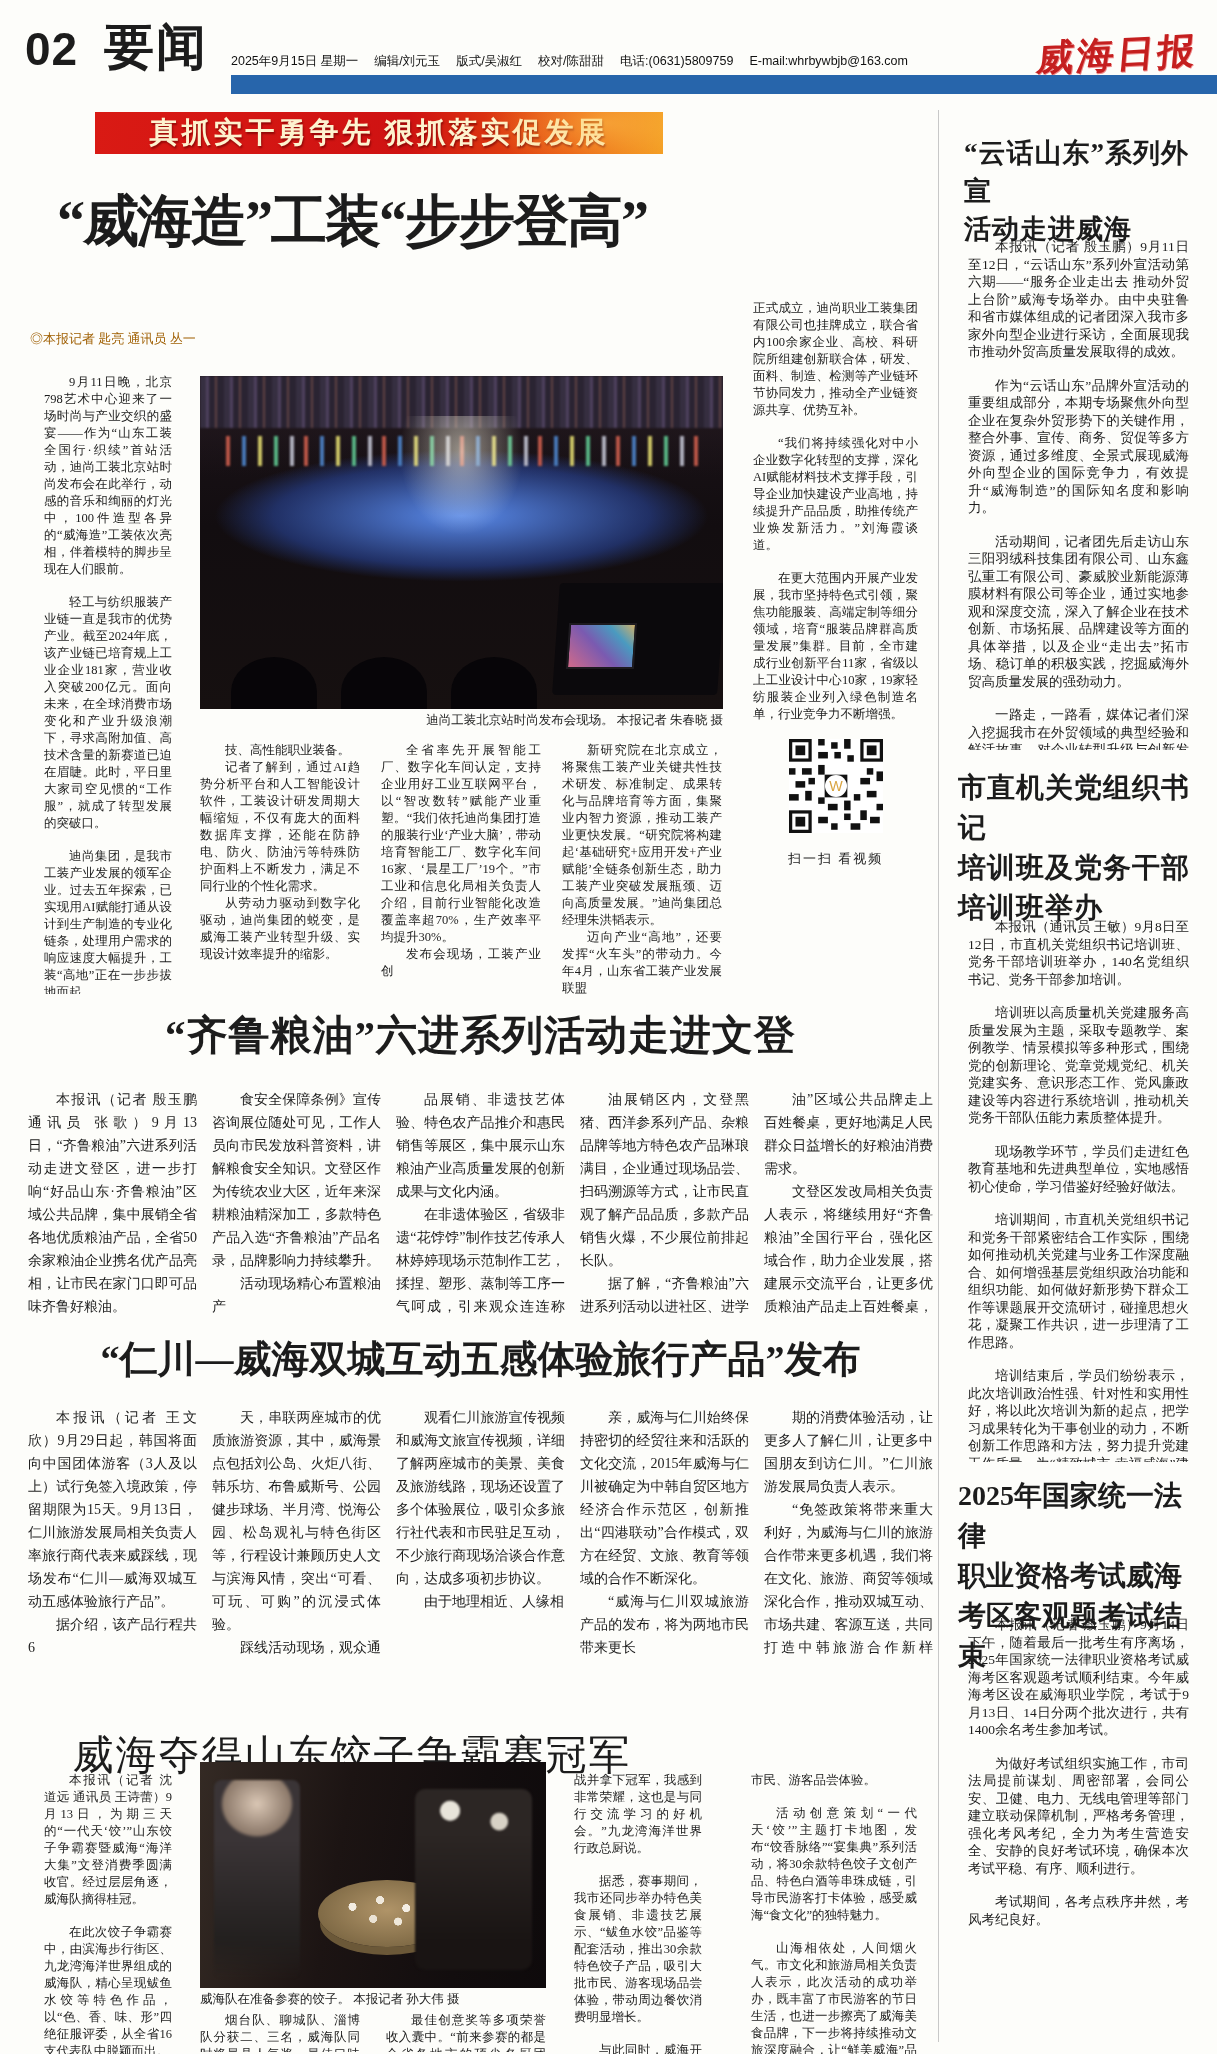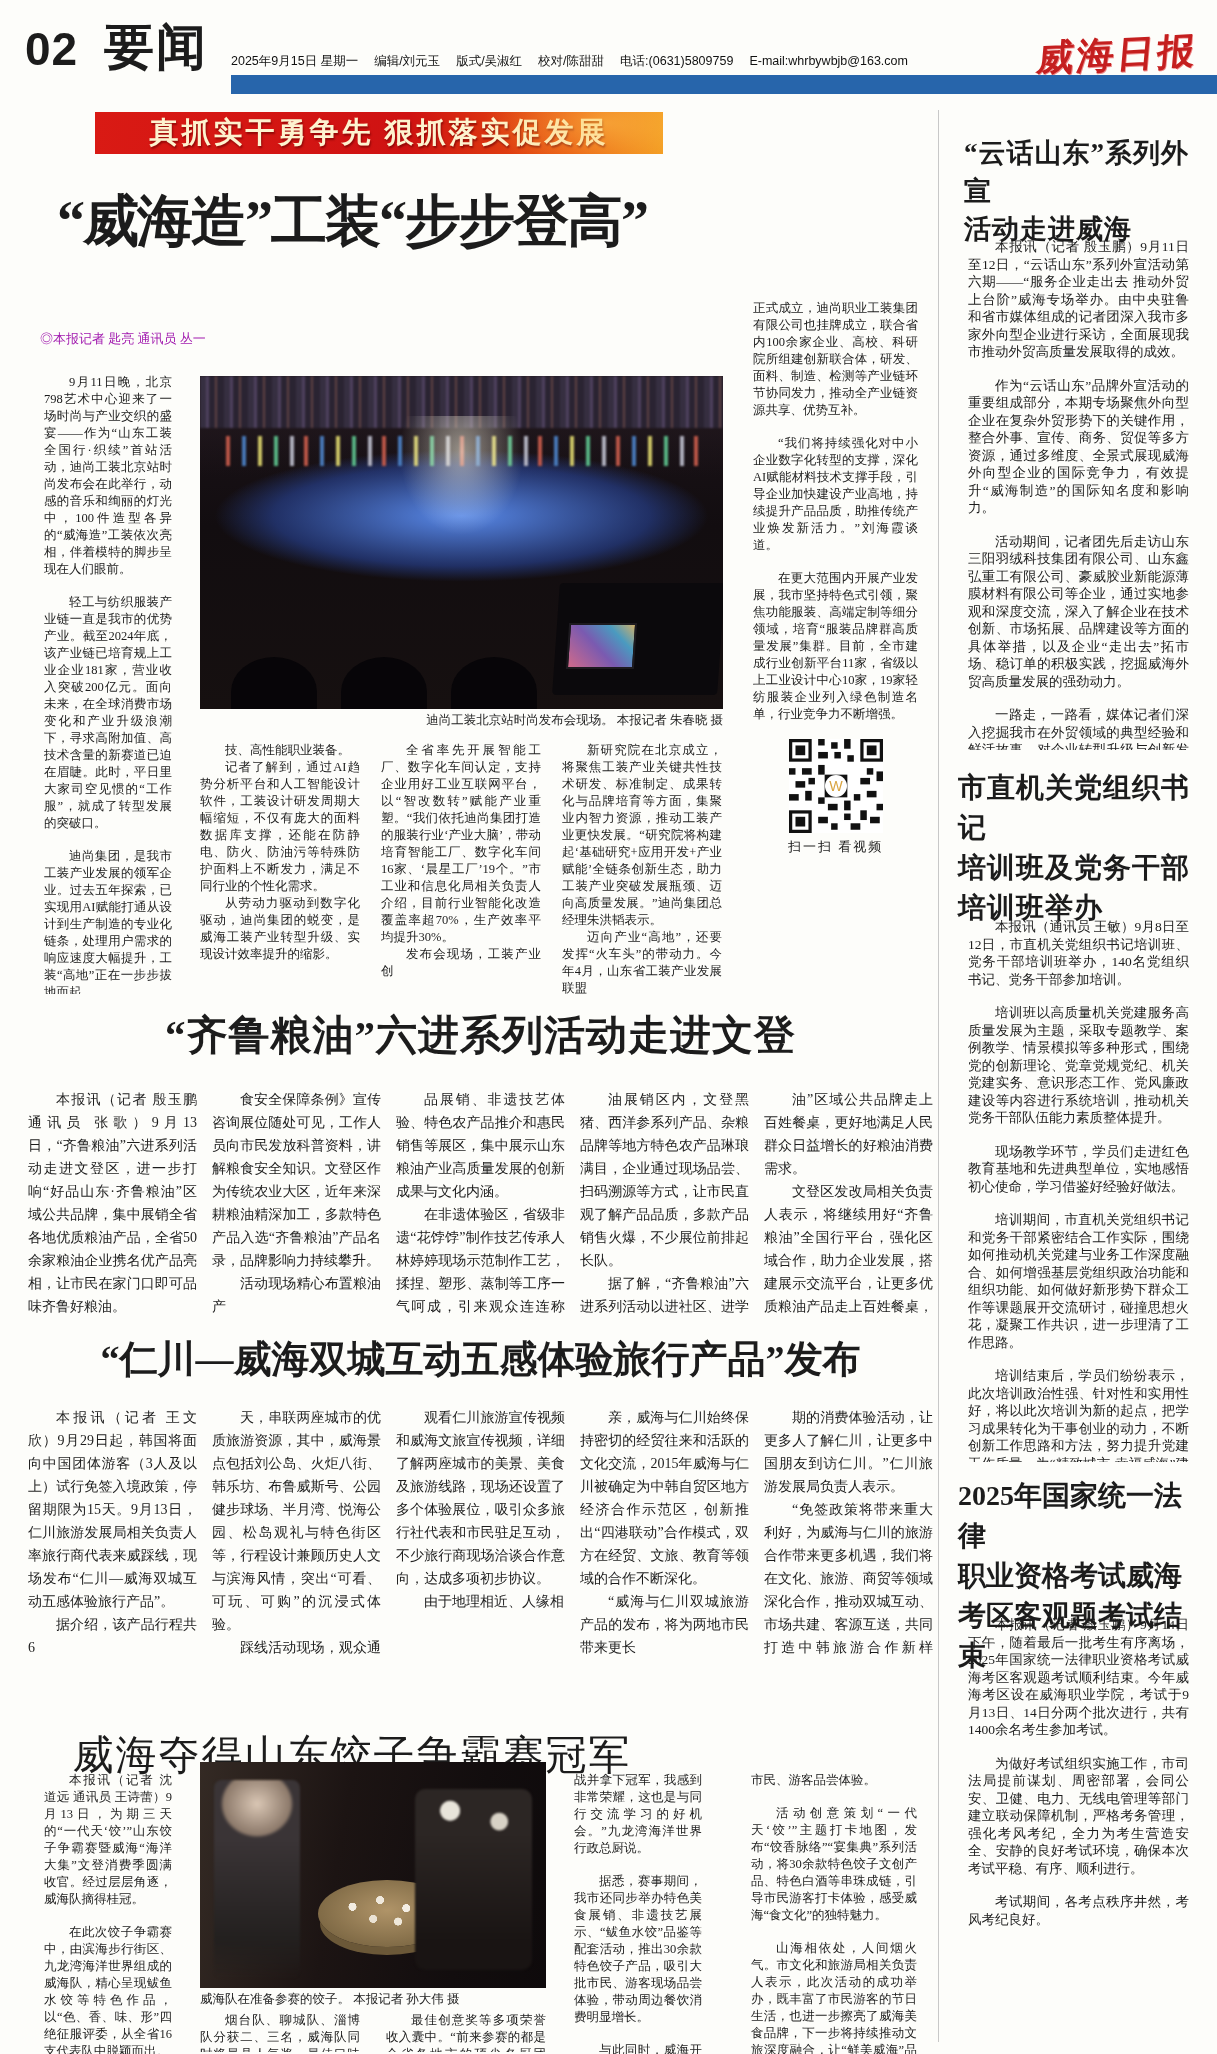--- a/index.html
+++ b/index.html
@@ -23,21 +23,21 @@
   
   .slogan{position:absolute;left:95px;top:112px;width:568px;height:42px;display:flex;align-items:center;
           justify-content:center;background:linear-gradient(95deg,#d91a14 0%,#cf1212 55%,#e8560e 84%,#f2991e 100%);
           overflow:hidden;}
   .slogan::after{content:"";position:absolute;right:-30px;top:-25px;width:220px;height:90px;
           background:radial-gradient(ellipse at 60% 40%,rgba(255,200,80,.55),transparent 65%);}
   .slogan span{position:relative;font-family:"Liberation Sans",sans-serif;font-weight:900;font-size:29px;
           letter-spacing:3px;color:#fdf3cf;text-shadow:1px 2px 2px rgba(110,0,0,.65);}
   .h1a{position:absolute;left:28px;top:181px;width:648px;text-align:center;font-size:56px;line-height:80px;
        font-weight:bold;letter-spacing:-2px;white-space:nowrap;}
-  .byline1{position:absolute;left:40px;top:330px;font-size:13px;color:#a21caf;}
+  .byline1{position:absolute;left:30px;top:330px;font-size:13px;color:#a16207;}
   .a1c1{left:28px;top:358px;width:160px;height:636px;}
   .photo1{position:absolute;left:200px;top:376px;width:523px;height:333px;overflow:hidden;
           background:
             radial-gradient(ellipse 62% 26% at 50% 42%,rgba(96,150,255,.9),rgba(44,76,170,.55) 58%,transparent 76%),
             linear-gradient(#241a20 0%,#17101400 30%),
             linear-gradient(#1d141a,#120d10 45%,#161010);}
   .ph1-crowd{position:absolute;left:0;top:0;width:100%;height:52px;opacity:.85;filter:blur(1px);
           background:repeating-linear-gradient(90deg,#3a3347 0 6px,#57496a 6px 9px,#2c2636 9px 15px,#6a4a4a 15px 17px,#2c2636 17px 24px);}
   .ph1-models{position:absolute;left:3%;top:60px;width:94%;height:30px;filter:blur(1px);opacity:.95;
           background:repeating-linear-gradient(90deg,transparent 0 10px,#c35a4a 10px 14px,transparent 14px 26px,#4a7ec0 26px 30px,transparent 30px 42px,#d7cf6a 42px 46px,transparent 46px 58px,#5bbd8a 58px 62px,transparent 62px 74px,#b8b9c8 74px 78px);}
@@ -48,21 +48,21 @@
           transform:skewX(-4deg);border-radius:4px;}
   .ph1-screen{position:absolute;left:12px;top:40px;width:64px;height:42px;border:2px solid #1d1a1f;
           background:linear-gradient(45deg,#d06a8a,#7a5ab0 45%,#4a9ac0 75%,#d0b06a);}
   .cap1{position:absolute;left:200px;top:712px;width:523px;text-align:right;font-size:12.5px;}
   .a1bot{position:absolute;left:200px;top:742px;width:523px;height:252px;display:flex;gap:21px;}
   .a1bot .c{width:160px;height:100%;overflow:hidden;font-size:12.5px;line-height:17px;text-align:justify;}
   .a1bot .c p{margin:0;text-indent:2em;}
   .a1c5{left:737px;top:284px;width:197px;height:710px;}
   .qrwrap{margin-top:10px;text-align:center;}
   .qrwrap svg{width:94px;height:94px;}
-  .qrcap{font-size:13px;text-align:center;margin-top:0;letter-spacing:2px;}
+  .qrcap{font-size:13px;text-align:center;margin-top:12px;letter-spacing:2px;}
   
   .h2a{position:absolute;left:28px;top:1008px;width:905px;text-align:center;font-size:41px;font-weight:bold;letter-spacing:1px;}
   .h3a{position:absolute;left:28px;top:1334px;width:905px;text-align:center;font-size:38px;font-weight:bold;letter-spacing:0;white-space:nowrap;}
   .cols5{position:absolute;left:28px;top:1088px;width:905px;height:228px;display:flex;gap:15px;}
   .cols5.a3{top:1406px;height:252px;}
   .cols5 .c{width:169px;height:100%;overflow:hidden;font-size:14px;line-height:23px;text-align:justify;}
   .cols5 .c p{margin:0;text-indent:2em;}
   
   .h4a{position:absolute;left:32px;top:1684px;width:640px;text-align:center;font-size:41px;font-weight:normal;letter-spacing:2px;white-space:nowrap;margin-top:44px;}
   .a4c1{left:28px;top:1756px;width:160px;height:298px;}

